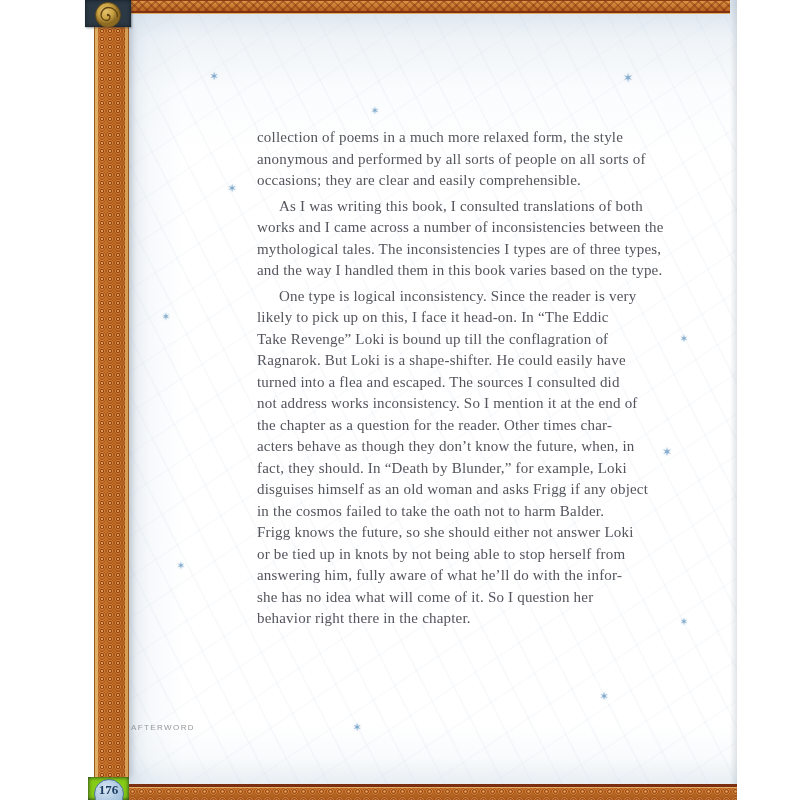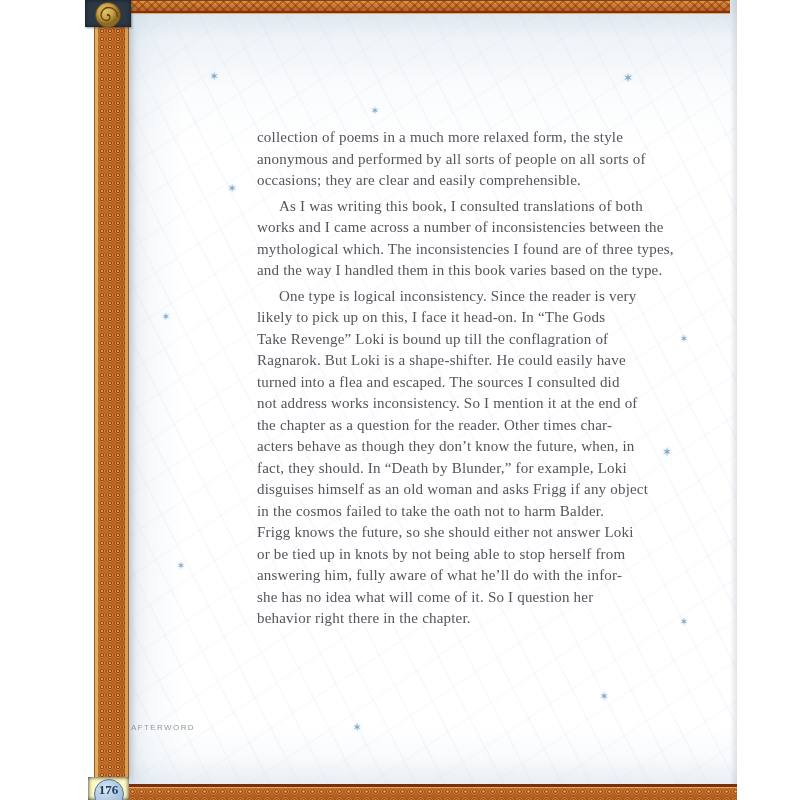--- a/index.html
+++ b/index.html
@@ -41,21 +41,21 @@
   .corner svg{position:absolute;left:50%;top:55%;transform:translate(-50%,-50%);}
 
   .bottom-border{position:absolute;left:43px;top:784px;width:609px;height:16px;
     background:
       radial-gradient(circle at 4.5px 4.5px, rgba(238,170,90,.95) 0 .7px, rgba(126,50,12,.8) 1.8px, rgba(221,138,60,.85) 2.9px, rgba(150,70,20,.65) 3.8px, rgba(0,0,0,0) 4.4px),
       linear-gradient(180deg,#c9752c,#a85a1c);
     background-size:9px 9px, 100% 100%;
     border-top:3px solid #7b2f10;
     box-shadow:inset 0 1px 0 #dcae66;}
 
-  .pnum-square{position:absolute;left:3px;top:777px;width:41px;height:23px;background:#fef9c3;
+  .pnum-square{position:absolute;left:3px;top:777px;width:41px;height:23px;background:#84cc16;
     box-shadow:inset 0 0 4px #10181f;}
   .pnum-circle{position:absolute;left:50%;top:2px;transform:translateX(-50%);
     width:30px;height:30px;border-radius:50%;
     background:radial-gradient(circle at 38% 32%, #d8e6f2 0%, #b3cce4 45%, #8fb2d2 100%);
     border:1px solid #51749a;
     display:flex;align-items:flex-start;justify-content:center;
     font-family:"Liberation Serif",serif;font-size:13px;font-weight:bold;color:#1d3d63;
     padding-top:3px;line-height:14px;}
 
   .afterword{position:absolute;left:46px;top:723px;
@@ -110,26 +110,26 @@
 
   <div class="text-col">
       <div class="para">
         <div class="line">collection of poems in a much more relaxed form, the style</div>
         <div class="line">anonymous and performed by all sorts of people on all sorts of</div>
         <div class="line">occasions; they are clear and easily comprehensible.</div>
       </div>
       <div class="para indent">
         <div class="line">As I was writing this book, I consulted translations of both</div>
         <div class="line">works and I came across a number of inconsistencies between the</div>
-        <div class="line">mythological which. The inconsistencies I found are of three types,</div>
+        <div class="line">mythological tales. The inconsistencies I types are of three types,</div>
         <div class="line">and the way I handled them in this book varies based on the type.</div>
       </div>
       <div class="para indent">
         <div class="line">One type is logical inconsistency. Since the reader is very</div>
-        <div class="line">likely to pick up on this, I face it head-on. In “The Gods</div>
+        <div class="line">likely to pick up on this, I face it head-on. In “The Eddic</div>
         <div class="line">Take Revenge” Loki is bound up till the conflagration of</div>
         <div class="line">Ragnarok. But Loki is a shape-shifter. He could easily have</div>
         <div class="line">turned into a flea and escaped. The sources I consulted did</div>
         <div class="line">not address works inconsistency. So I mention it at the end of</div>
         <div class="line">the chapter as a question for the reader. Other times char-</div>
         <div class="line">acters behave as though they don’t know the future, when, in</div>
         <div class="line">fact, they should. In “Death by Blunder,” for example, Loki</div>
         <div class="line">disguises himself as an old woman and asks Frigg if any object</div>
         <div class="line">in the cosmos failed to take the oath not to harm Balder.</div>
         <div class="line">Frigg knows the future, so she should either not answer Loki</div>

